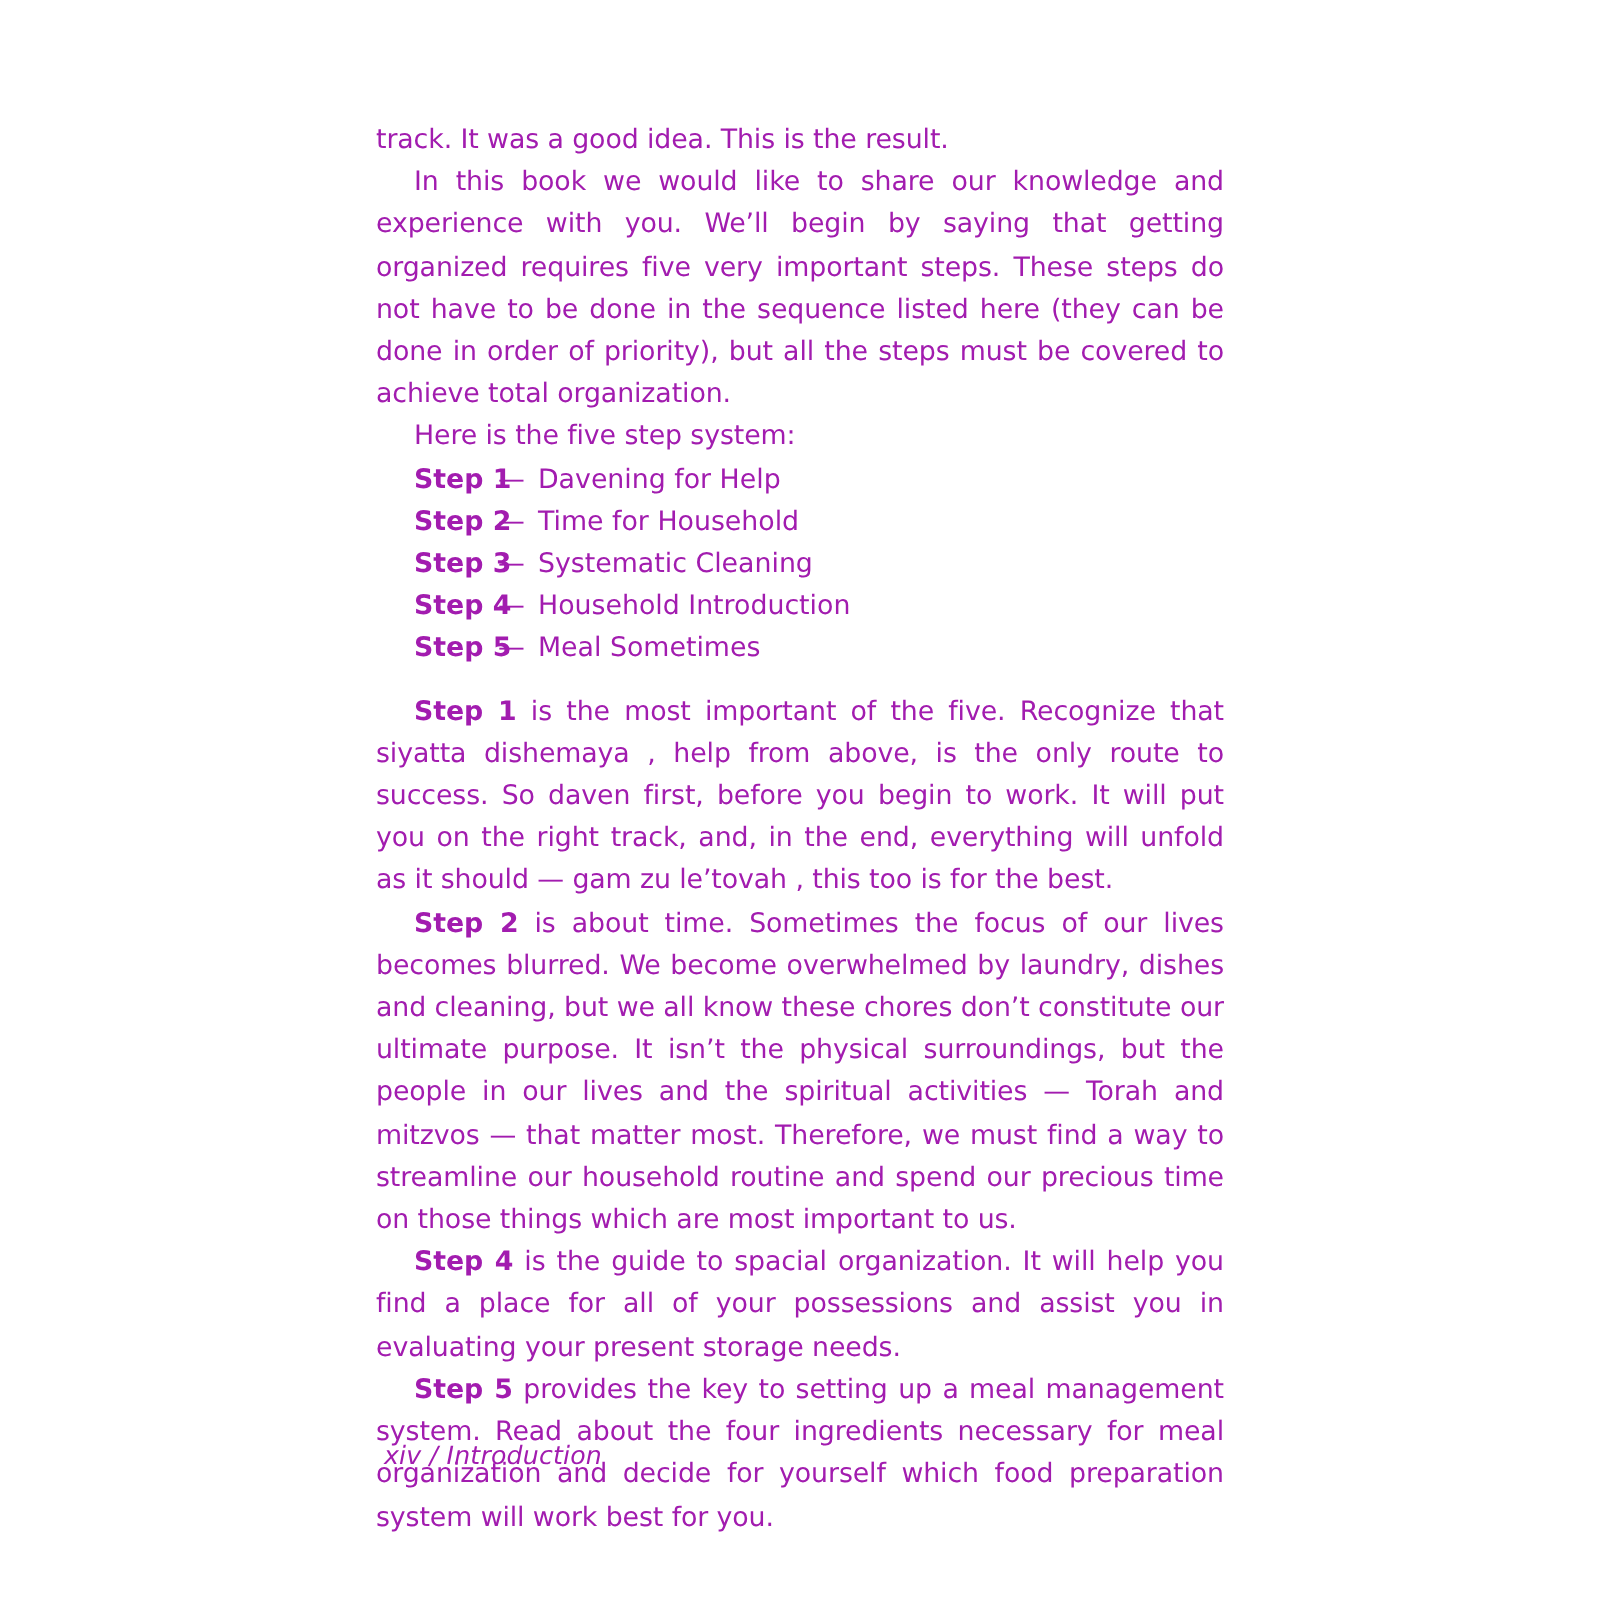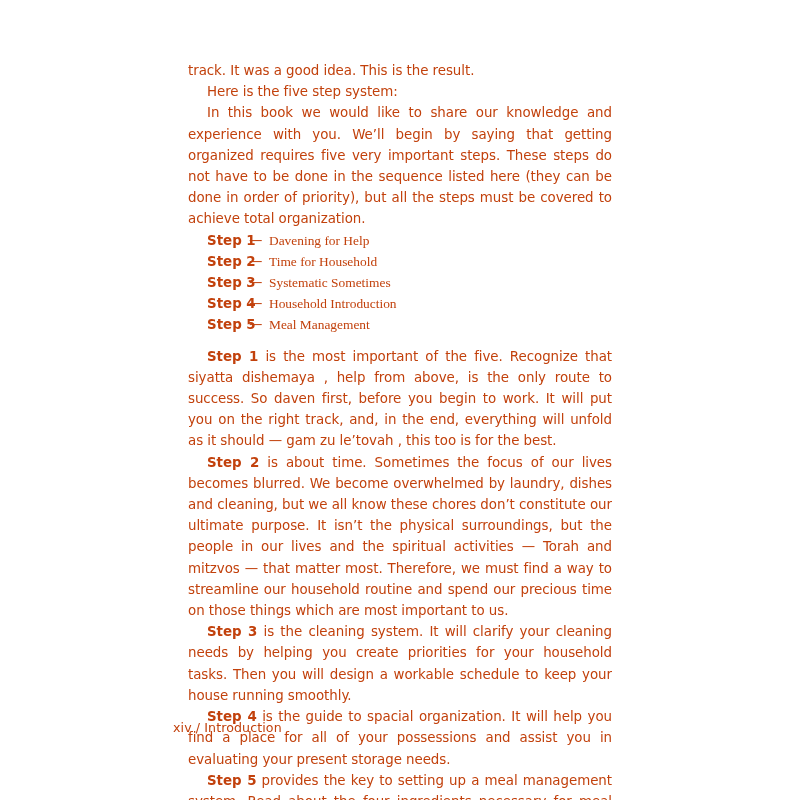--- a/index.html
+++ b/index.html
@@ -7,21 +7,21 @@
     padding: 0;
     background: #ffffff;
   }
   .page {
     position: relative;
     width: 728px;
     height: 800px;
     background: #ffffff;
     overflow: hidden;
     font-family: "DejaVu Sans", sans-serif;
-    color: #c2410c;
+    color: #a21caf;
   }
   .textblock {
     position: absolute;
     left: 188px;
     top: 60px;
     width: 424px;
   }
   p.para {
     margin: 0;
     font-size: 13.4px;
@@ -52,66 +52,65 @@
     font-weight: bold;
     display: inline-block;
     width: 42px;
   }
   .step-dash {
     display: inline-block;
     width: 20px;
   }
   .step-title {
     display: inline-block;
-    font-family: Liberation Serif, serif;
   }
   .gap-after-list {
     height: 10px;
   }
   em, .ital {
   }
   .bold {
     font-weight: bold;
   }
   .footer {
     position: absolute;
-    left: 173px;
+    left: 192px;
     top: 719px;
     font-size: 12.6px;
+    font-style: italic;
     line-height: 18px;
     letter-spacing: 0.1px;
   }
 </style>
 </head>
 <body>
 
 <div class="page">
 
   <div class="textblock">
 
     <p class="para noindent lastline-natural">track. It was a good idea. This is the result.</p>
 
+    <p class="para lastline-natural">In this book we would like to share our knowledge and experience with you. We’ll begin by saying that getting organized requires five very important steps. These steps do not have to be done in the sequence listed here (they can be done in order of priority), but all the steps must be covered to achieve total organization.</p>
+
     <p class="para lastline-natural">Here is the five step system:</p>
-
-    <p class="para lastline-natural">In this book we would like to share our knowledge and experience with you. We’ll begin by saying that getting organized requires five very important steps. These steps do not have to be done in the sequence listed here (they can be done in order of priority), but all the steps must be covered to achieve total organization.</p>
 
     <ul class="steplist" id="step-list">
         <li><span class="step-label">Step 1</span><span class="step-dash">—</span><span class="step-title">Davening for Help</span></li>
         <li><span class="step-label">Step 2</span><span class="step-dash">—</span><span class="step-title">Time for Household</span></li>
-        <li><span class="step-label">Step 3</span><span class="step-dash">—</span><span class="step-title">Systematic Sometimes</span></li>
+        <li><span class="step-label">Step 3</span><span class="step-dash">—</span><span class="step-title">Systematic Cleaning</span></li>
         <li><span class="step-label">Step 4</span><span class="step-dash">—</span><span class="step-title">Household Introduction</span></li>
-        <li><span class="step-label">Step 5</span><span class="step-dash">—</span><span class="step-title">Meal Management</span></li>
+        <li><span class="step-label">Step 5</span><span class="step-dash">—</span><span class="step-title">Meal Sometimes</span></li>
       </ul>
 
     <div class="gap-after-list"></div>
 
     <div id="step-paragraphs">
         <p class="para lastline-natural"><span class="bold">Step 1</span><span> is the most important of the five. Recognize that </span><span class="ital">siyatta dishemaya</span><span> , help from above, is the only route to success. So </span><span class="ital">daven</span><span> first, before you begin to work. It will put you on the right track, and, in the end, everything will unfold as it should — </span><span class="ital">gam zu le’tovah</span><span> , this too is for the best.</span></p>
         <p class="para lastline-natural"><span class="bold">Step 2</span><span> is about time. Sometimes the focus of our lives becomes blurred. We become overwhelmed by laundry, dishes and cleaning, but we all know these chores don’t constitute our ultimate purpose. It isn’t the physical surroundings, but the people in our lives and the spiritual activities — Torah and </span><span class="ital">mitzvos</span><span> — that matter most. Therefore, we must find a way to streamline our household routine and spend our precious time on those things which are most important to us.</span></p>
-        <p class="para lastline-natural"><span class="bold">Step 3</span><span> is the cleaning system. It will clarify your cleaning needs by helping you create priorities for your household tasks. Then you will design a workable schedule to keep your house running smoothly.</span></p>
         <p class="para lastline-natural"><span class="bold">Step 4</span><span> is the guide to spacial organization. It will help you find a place for all of your possessions and assist you in evaluating your present storage needs.</span></p>
         <p class="para lastline-natural"><span class="bold">Step 5</span><span> provides the key to setting up a meal management system. Read about the four ingredients necessary for meal organization and decide for yourself which food preparation system will work best for you.</span></p>
       </div>
 
   </div>
 
   <div class="footer">xiv / Introduction</div>
 
 </div>
 

